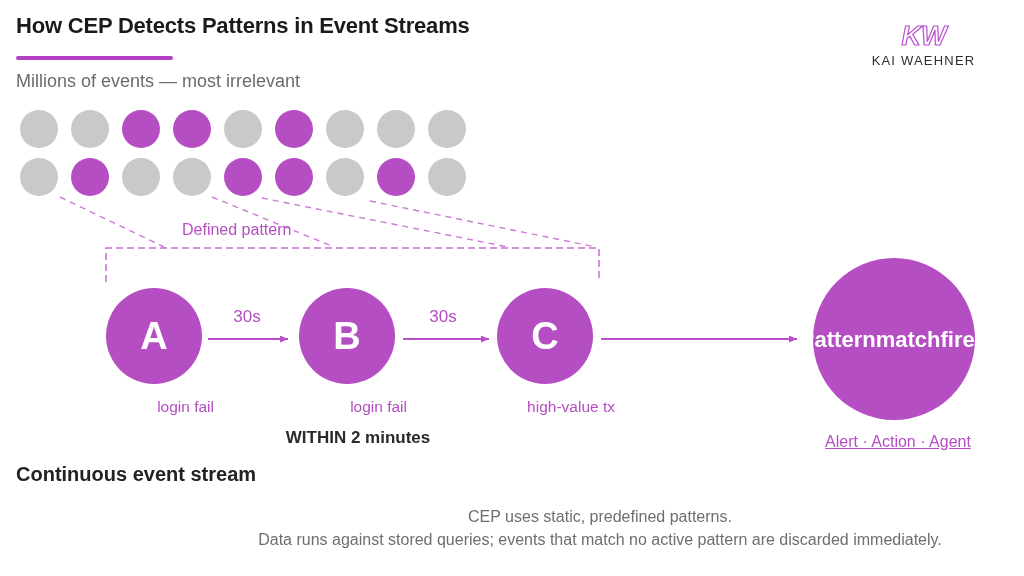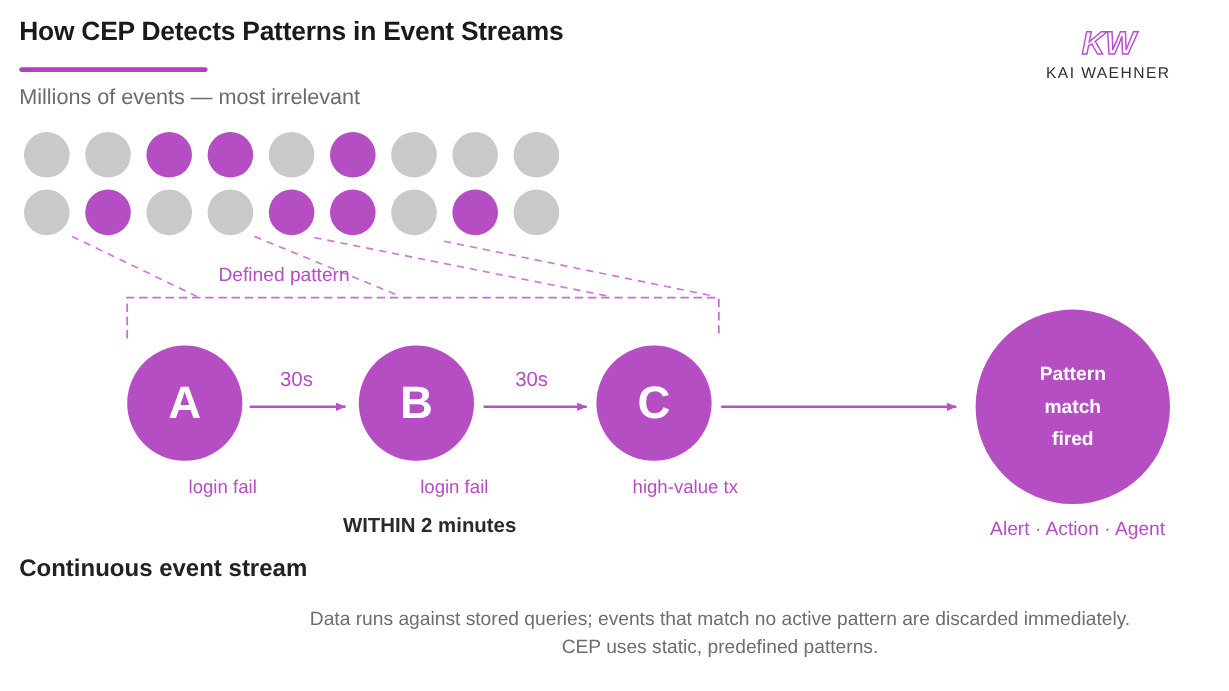--- a/index.html
+++ b/index.html
@@ -65,27 +65,27 @@
   .label-c{left:475px;width:140px;}
 
   .window-label{
     left:258px;width:200px;top:428px;text-align:center;
     font-size:17px;font-weight:bold;color:#2a2a2a;white-space:nowrap;
   }
 
   
   .result-circle{
     left:813px;top:258px;width:162px;height:162px;border-radius:50%;
-    background:var(--accent,#b54ec3);display:flex;flex-direction:column;
+    background:var(--accent,#b54ec3);display:flex;flex-direction:row;
     align-items:center;justify-content:center;
-    color:#ffffff;font-size:16px;font-weight:bold;line-height:27px;text-align:center;
+    color:#ffffff;font-size:22px;font-weight:bold;line-height:27px;text-align:center;
   }
   .result-subtitle{
     left:788px;width:220px;top:433px;text-align:center;
-    font-size:16px;color:var(--accent,#b54ec3);white-space:nowrap;
+    font-size:16px;color:var(--accent,#b54ec3);white-space:nowrap;text-decoration:underline;
   }
 
   .stream-label{
     left:16px;top:463px;font-size:20px;font-weight:bold;color:#222222;white-space:nowrap;
   }
 
   .footer{
     left:176px;width:848px;top:505px;text-align:center;
     font-size:16px;line-height:23px;color:#6e6e6e;
   }
@@ -173,15 +173,15 @@
 <div class="abs result-circle">
   <span>Pattern</span>
   <span>match</span>
   <span>fired</span>
 </div>
 <div class="abs result-subtitle">Alert · Action · Agent</div>
 
 <div class="abs stream-label">Continuous event stream</div>
 
 <div class="abs footer">
+  <div>CEP uses static, predefined patterns.</div>
   <div>Data runs against stored queries; events that match no active pattern are discarded immediately.</div>
-  <div>CEP uses static, predefined patterns.</div>
 </div>
 
 </body></html>

